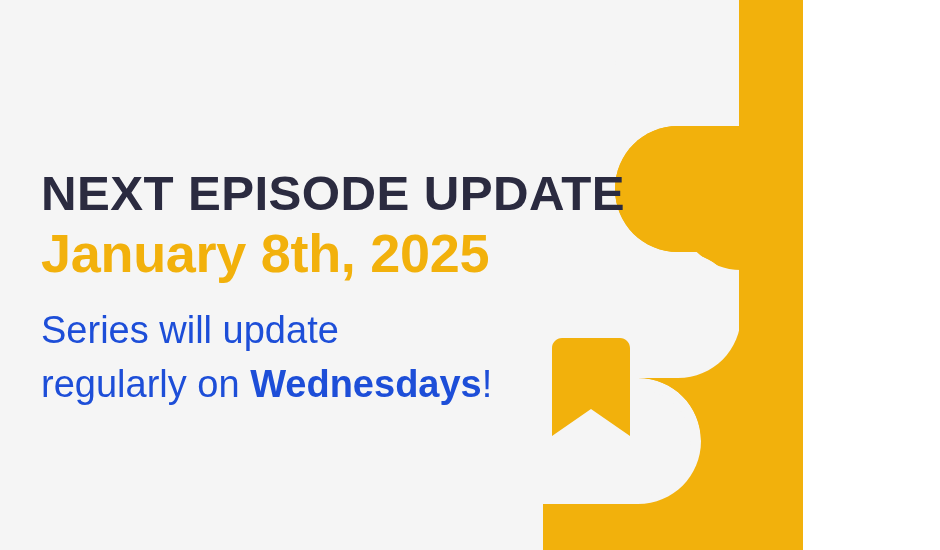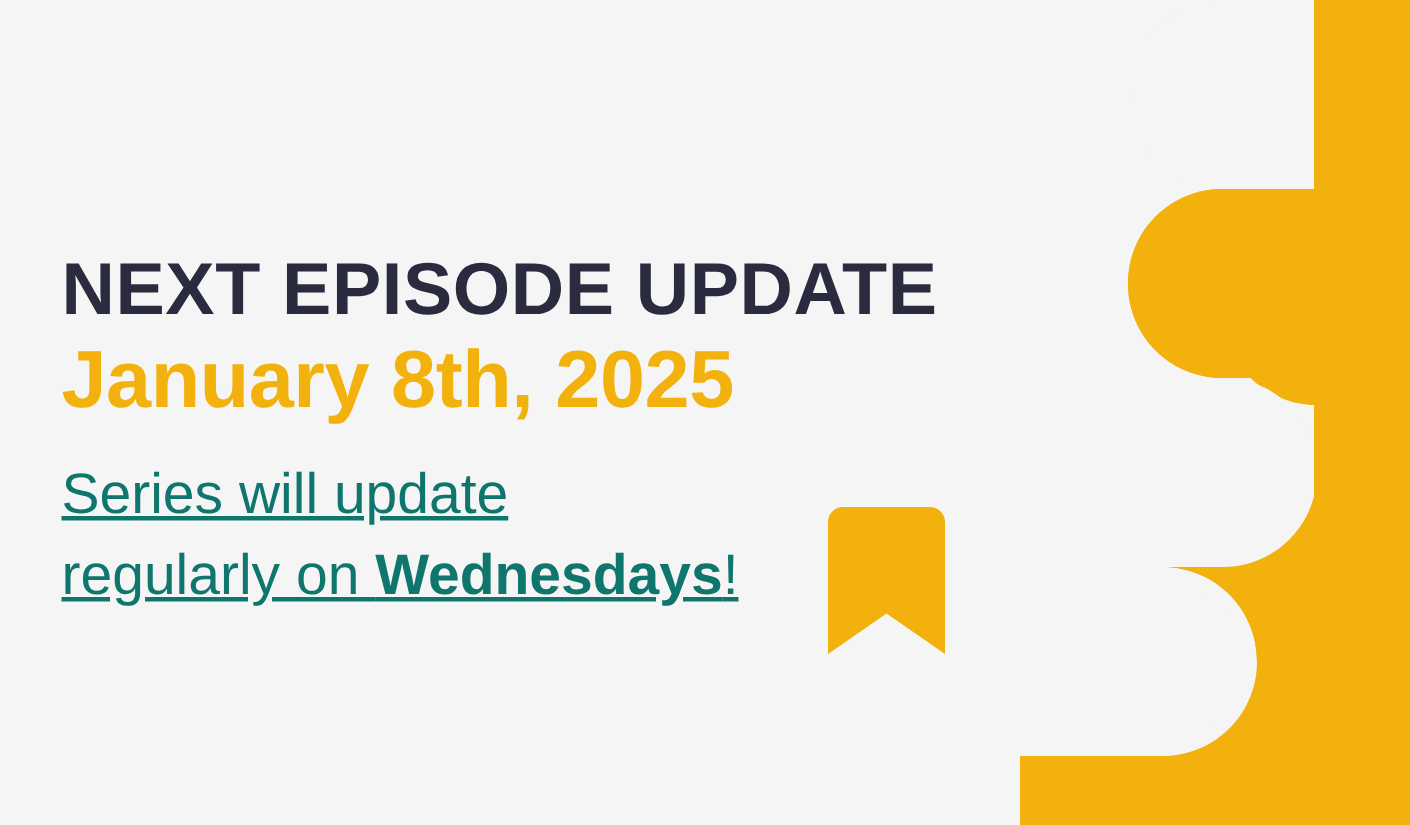--- a/index.html
+++ b/index.html
@@ -7,21 +7,21 @@
     padding: 0;
   }
   body {
     width: 940px;
     height: 550px;
     overflow: hidden;
     font-family: "Liberation Sans", sans-serif;
   }
   #banner {
     position: relative;
-    width: 940px;
+    width: 803px;
     height: 550px;
     background: #f5f5f5;
     overflow: hidden;
   }
 
   
   #wave-decoration {
     position: absolute;
     top: 0;
     right: 0;
@@ -60,24 +60,23 @@
     line-height: 1.08;
     margin: 4px 0 0 0;
     white-space: nowrap;
   }
 
   #subtitle {
     margin: 22px 0 0 0;
     font-family: "Liberation Sans", sans-serif;
     font-size: 38px;
     font-weight: 300;
-    color: #0f766e;
+    color: #1d4ed8;
     line-height: 1.42;
     max-width: 500px;
-    text-decoration: underline;
   }
   #subtitle .strong {
     font-weight: 700;
   }
   #subtitle .bang {
     font-weight: 300;
   }
 
   
   #bookmark-icon {

